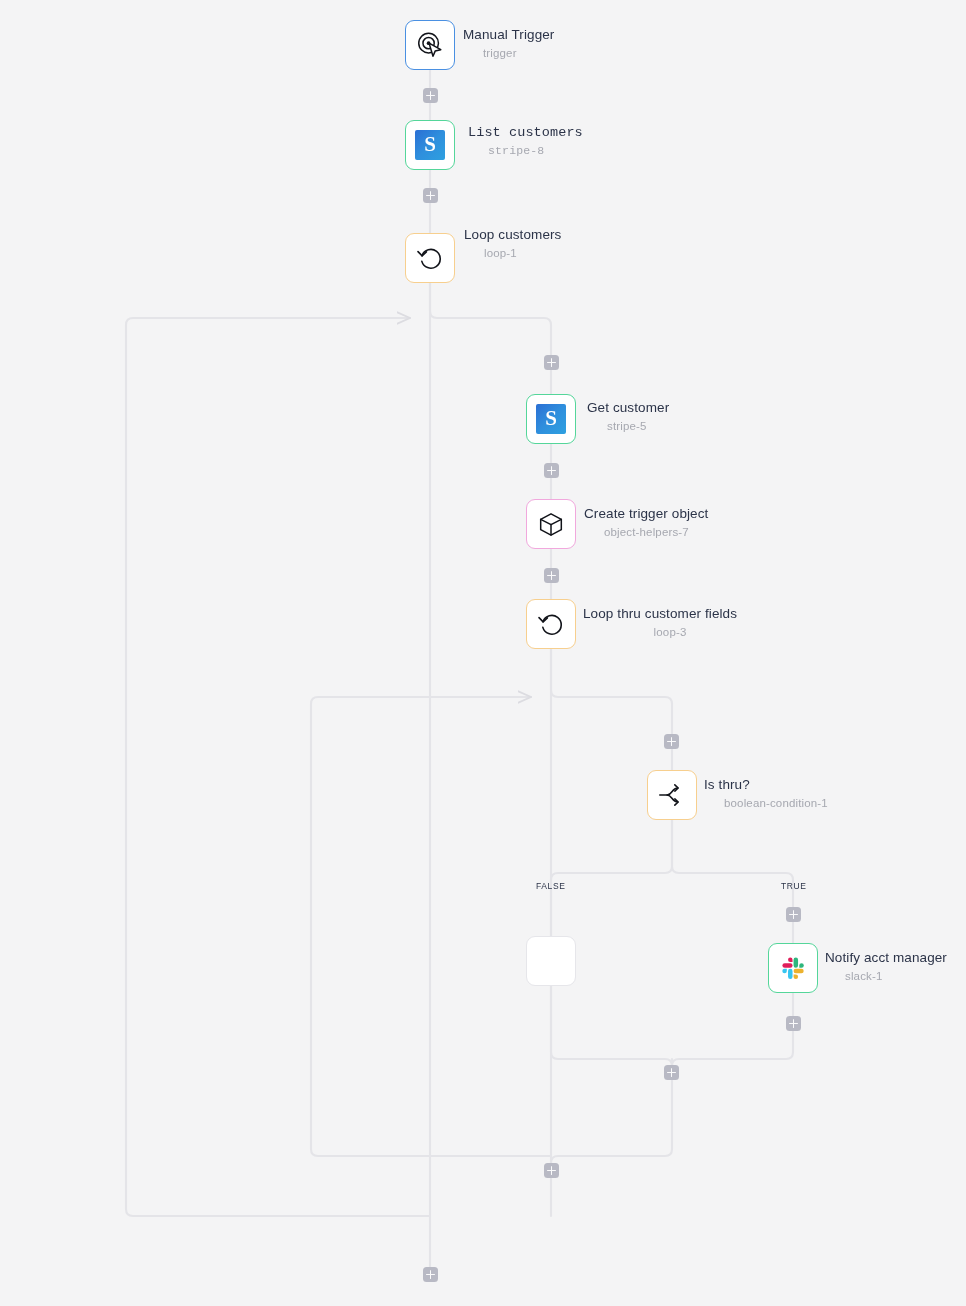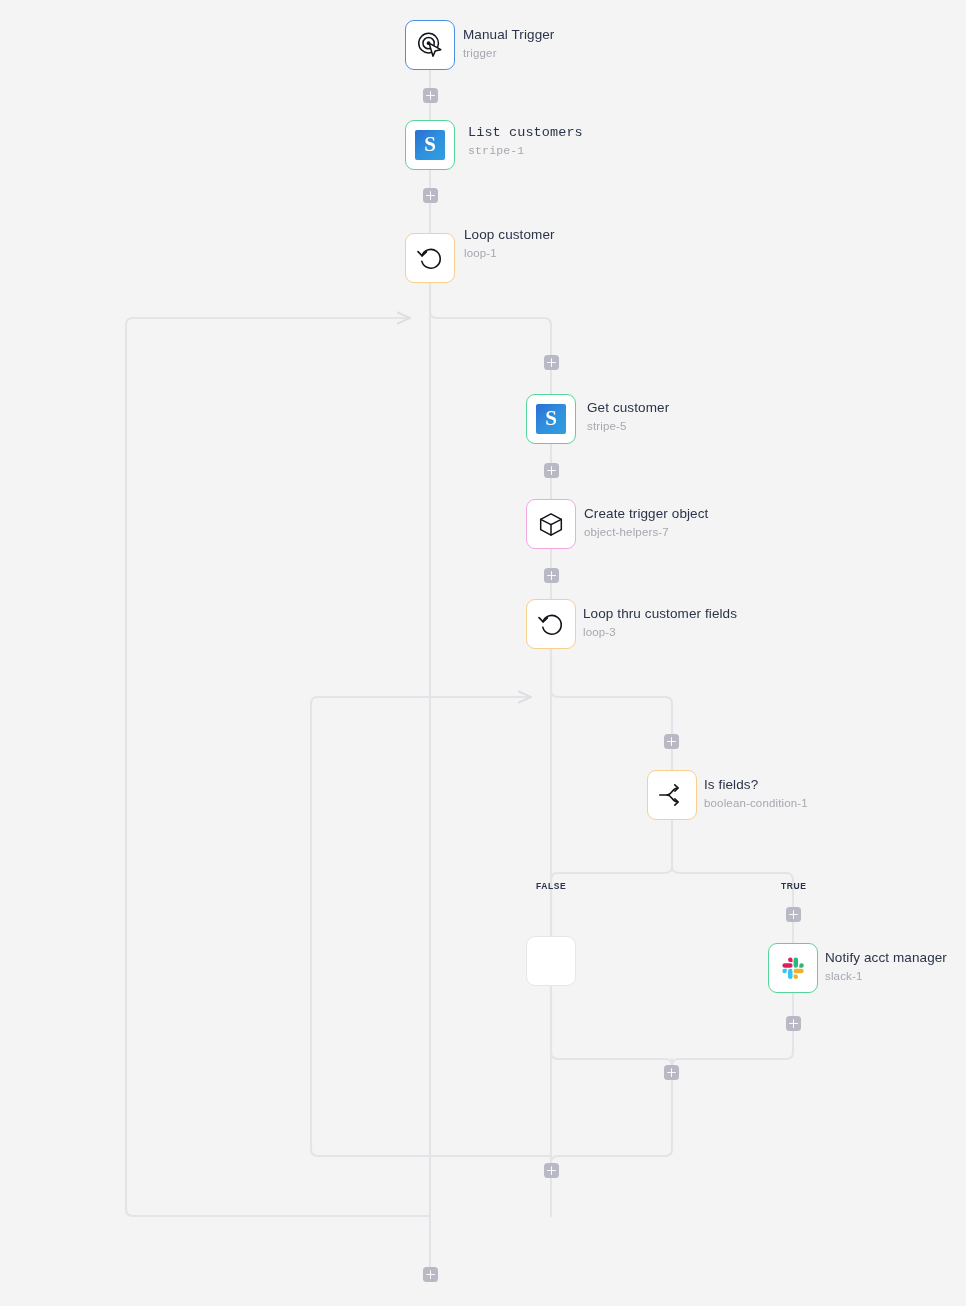--- a/index.html
+++ b/index.html
@@ -59,20 +59,21 @@
     color: #2b3348;
     font-weight: 400;
     letter-spacing: .1px;
   }
   .node-label .s {
     display: block;
     font-size: 11.5px;
     color: #a6a8b0;
     margin-top: 5px;
     letter-spacing: .15px;
+    margin-left: 20px;
   }
 
   
   .plus {
     position: absolute;
     width: 15px;
     height: 15px;
     border-radius: 3.5px;
     background: #b8b9c4;
     z-index: 7;
@@ -88,21 +89,21 @@
     left: 3px; top: 6.6px; width: 9px; height: 1.9px;
   }
   .plus::after {
     top: 3px; left: 6.6px; height: 9px; width: 1.9px;
   }
 
   
   .branch-label {
     position: absolute;
     font-size: 8.5px;
-    font-weight: bold;
+    font-weight: normal;
     letter-spacing: .6px;
     color: #2b3348;
     z-index: 6;
     white-space: nowrap;
   }
 
   
   .ico { width: 30px; height: 30px; display:block; }
   .stripe-box {
     width: 30px; height: 30px;
@@ -184,33 +185,33 @@
 
   <div class="node b-green" style="left:405px; top:120px;">
     <span>
       <span class="stripe-box">
           <span>S</span>
         </span>
     </span>
   </div>
   <div class="node-label" style="left:468px; top:126px;font-family:Liberation Mono, monospace;">
     <span class="t">List customers</span>
-    <span class="s">stripe-1</span>
+    <span class="s">stripe-8</span>
   </div>
 
   <div class="node b-amber" style="left:405px; top:233px;">
     <span>
       <svg class="ico" viewBox="0 0 32 32" fill="none" stroke="#111319" stroke-width="1.7" stroke-linecap="round" stroke-linejoin="round">
         <path d="M7.5 13.5 A10 10 0 1 1 7.3 19.6"></path>
         <path d="M3.2 9.2 L7.6 13.7 L12.2 9.4"></path>
       </svg>
     </span>
   </div>
   <div class="node-label" style="left:464px; top:228px;">
-    <span class="t">Loop customer</span>
+    <span class="t">Loop customers</span>
     <span class="s">loop-1</span>
   </div>
 
   <div class="node b-green" style="left:526px; top:394px;">
     <span>
       <span class="stripe-box">
           <span>S</span>
         </span>
     </span>
   </div>
@@ -234,38 +235,38 @@
   </div>
 
   <div class="node b-amber" style="left:526px; top:599px;">
     <span>
       <svg class="ico" viewBox="0 0 32 32" fill="none" stroke="#111319" stroke-width="1.7" stroke-linecap="round" stroke-linejoin="round">
         <path d="M7.5 13.5 A10 10 0 1 1 7.3 19.6"></path>
         <path d="M3.2 9.2 L7.6 13.7 L12.2 9.4"></path>
       </svg>
     </span>
   </div>
-  <div class="node-label" style="left:583px; top:607px;">
+  <div class="node-label" style="left:583px; top:607px;text-align:center;">
     <span class="t">Loop thru customer fields</span>
     <span class="s">loop-3</span>
   </div>
 
   <div class="node b-amber" style="left:647px; top:770px;">
     <span>
       <svg class="ico" viewBox="0 0 32 32" fill="none" stroke="#111319" stroke-width="1.7" stroke-linecap="round" stroke-linejoin="round">
         <path d="M3 16 L11 16"></path>
         <path d="M11 16 C16 16 16 8.5 22 8.5"></path>
         <path d="M11 16 C16 16 16 23.5 22 23.5"></path>
         <path d="M19 5.2 L22.6 8.5 L19 11.8"></path>
         <path d="M19 20.2 L22.6 23.5 L19 26.8"></path>
       </svg>
     </span>
   </div>
   <div class="node-label" style="left:704px; top:778px;">
-    <span class="t">Is fields?</span>
+    <span class="t">Is thru?</span>
     <span class="s">boolean-condition-1</span>
   </div>
 
   <div class="node b-green" style="left:768px; top:943px;">
     <span>
       <svg class="ico" viewBox="0 0 32 32" fill="none">
 
         <path d="M9.4 19.2a2.4 2.4 0 1 1-2.4-2.4h2.4v2.4z" fill="#36C5F0"></path>
         <path d="M10.7 19.2a2.4 2.4 0 0 1 4.8 0v6a2.4 2.4 0 1 1-4.8 0v-6z" fill="#36C5F0"></path>
 

